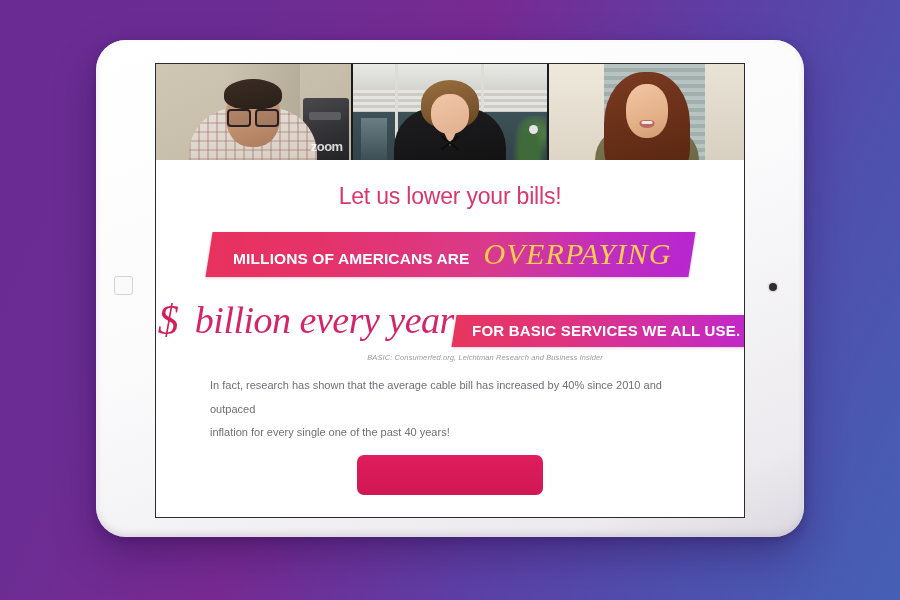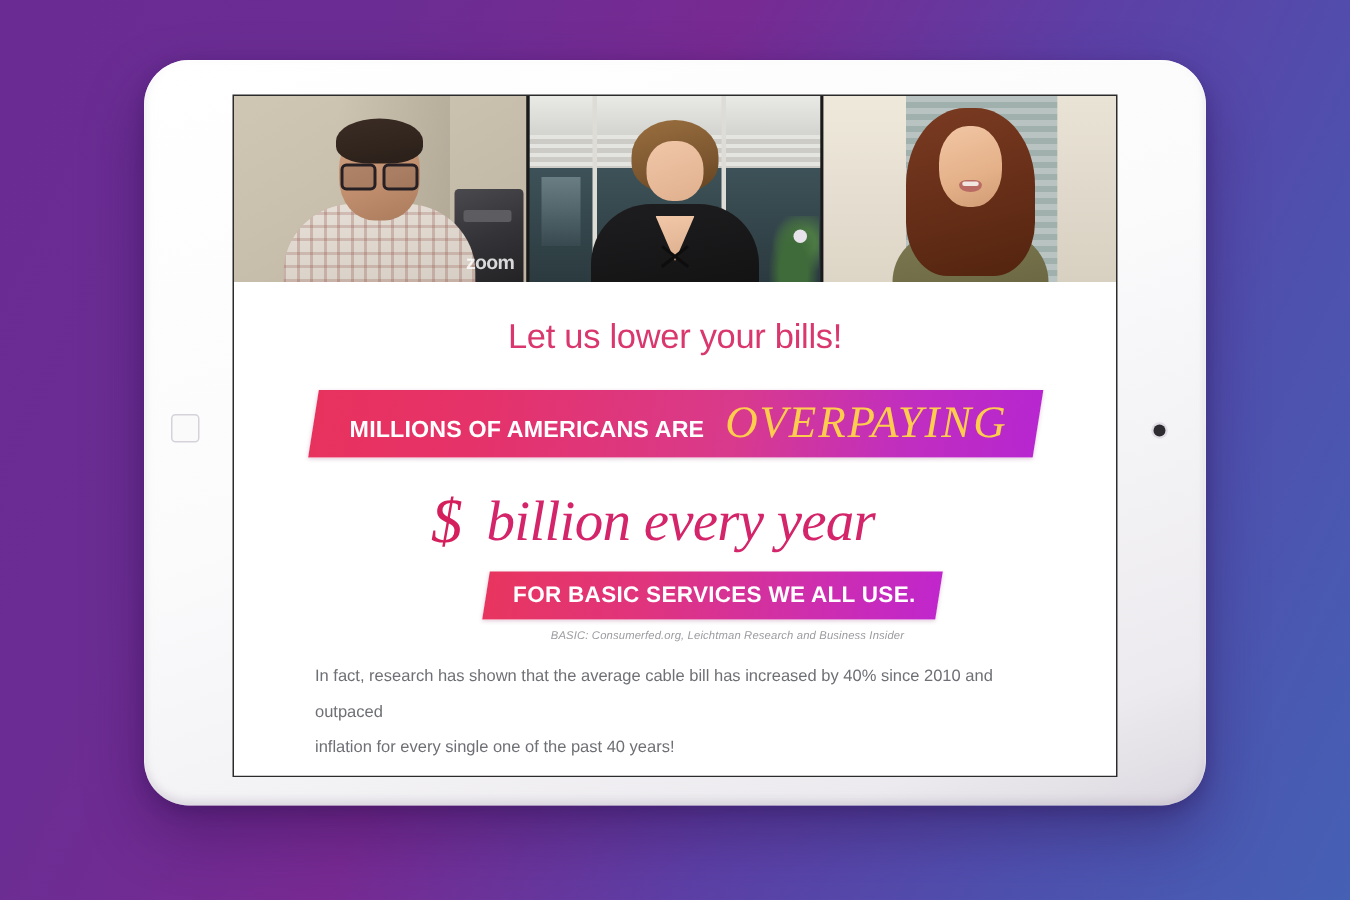--- a/index.html
+++ b/index.html
@@ -66,21 +66,21 @@
     background: #ffffff;
     overflow: hidden;
     border: 1px solid #2b2b2b;
     box-sizing: border-box;
   }
 
   
   .video-strip {
     display: flex;
     width: 100%;
-    height: 124px;
+    height: 96px;
     background: #111;
     box-sizing: border-box;
   }
   .video-tile {
     position: relative;
     flex: 1 1 0;
     overflow: hidden;
     border-right: 2px solid #1a1a1a;
   }
   .video-tile:last-child { border-right: none; }
@@ -302,21 +302,21 @@
   .big-number {
     font-family: "Liberation Serif", serif;
     font-size: 118px;
     line-height: 0.84;
     font-weight: 400;
     letter-spacing: -2px;
     margin-left: -2px;
   }
   .figure-right {
     display: flex;
-    flex-direction: column;
+    flex-direction: row;
     margin-left: 16px;
     padding-top: 18px;
   }
   .billion-text {
     color: #d4246a;
     font-family: "Liberation Serif", serif;
     font-style: italic;
     font-size: 38px;
     line-height: 1;
     letter-spacing: -0.5px;

